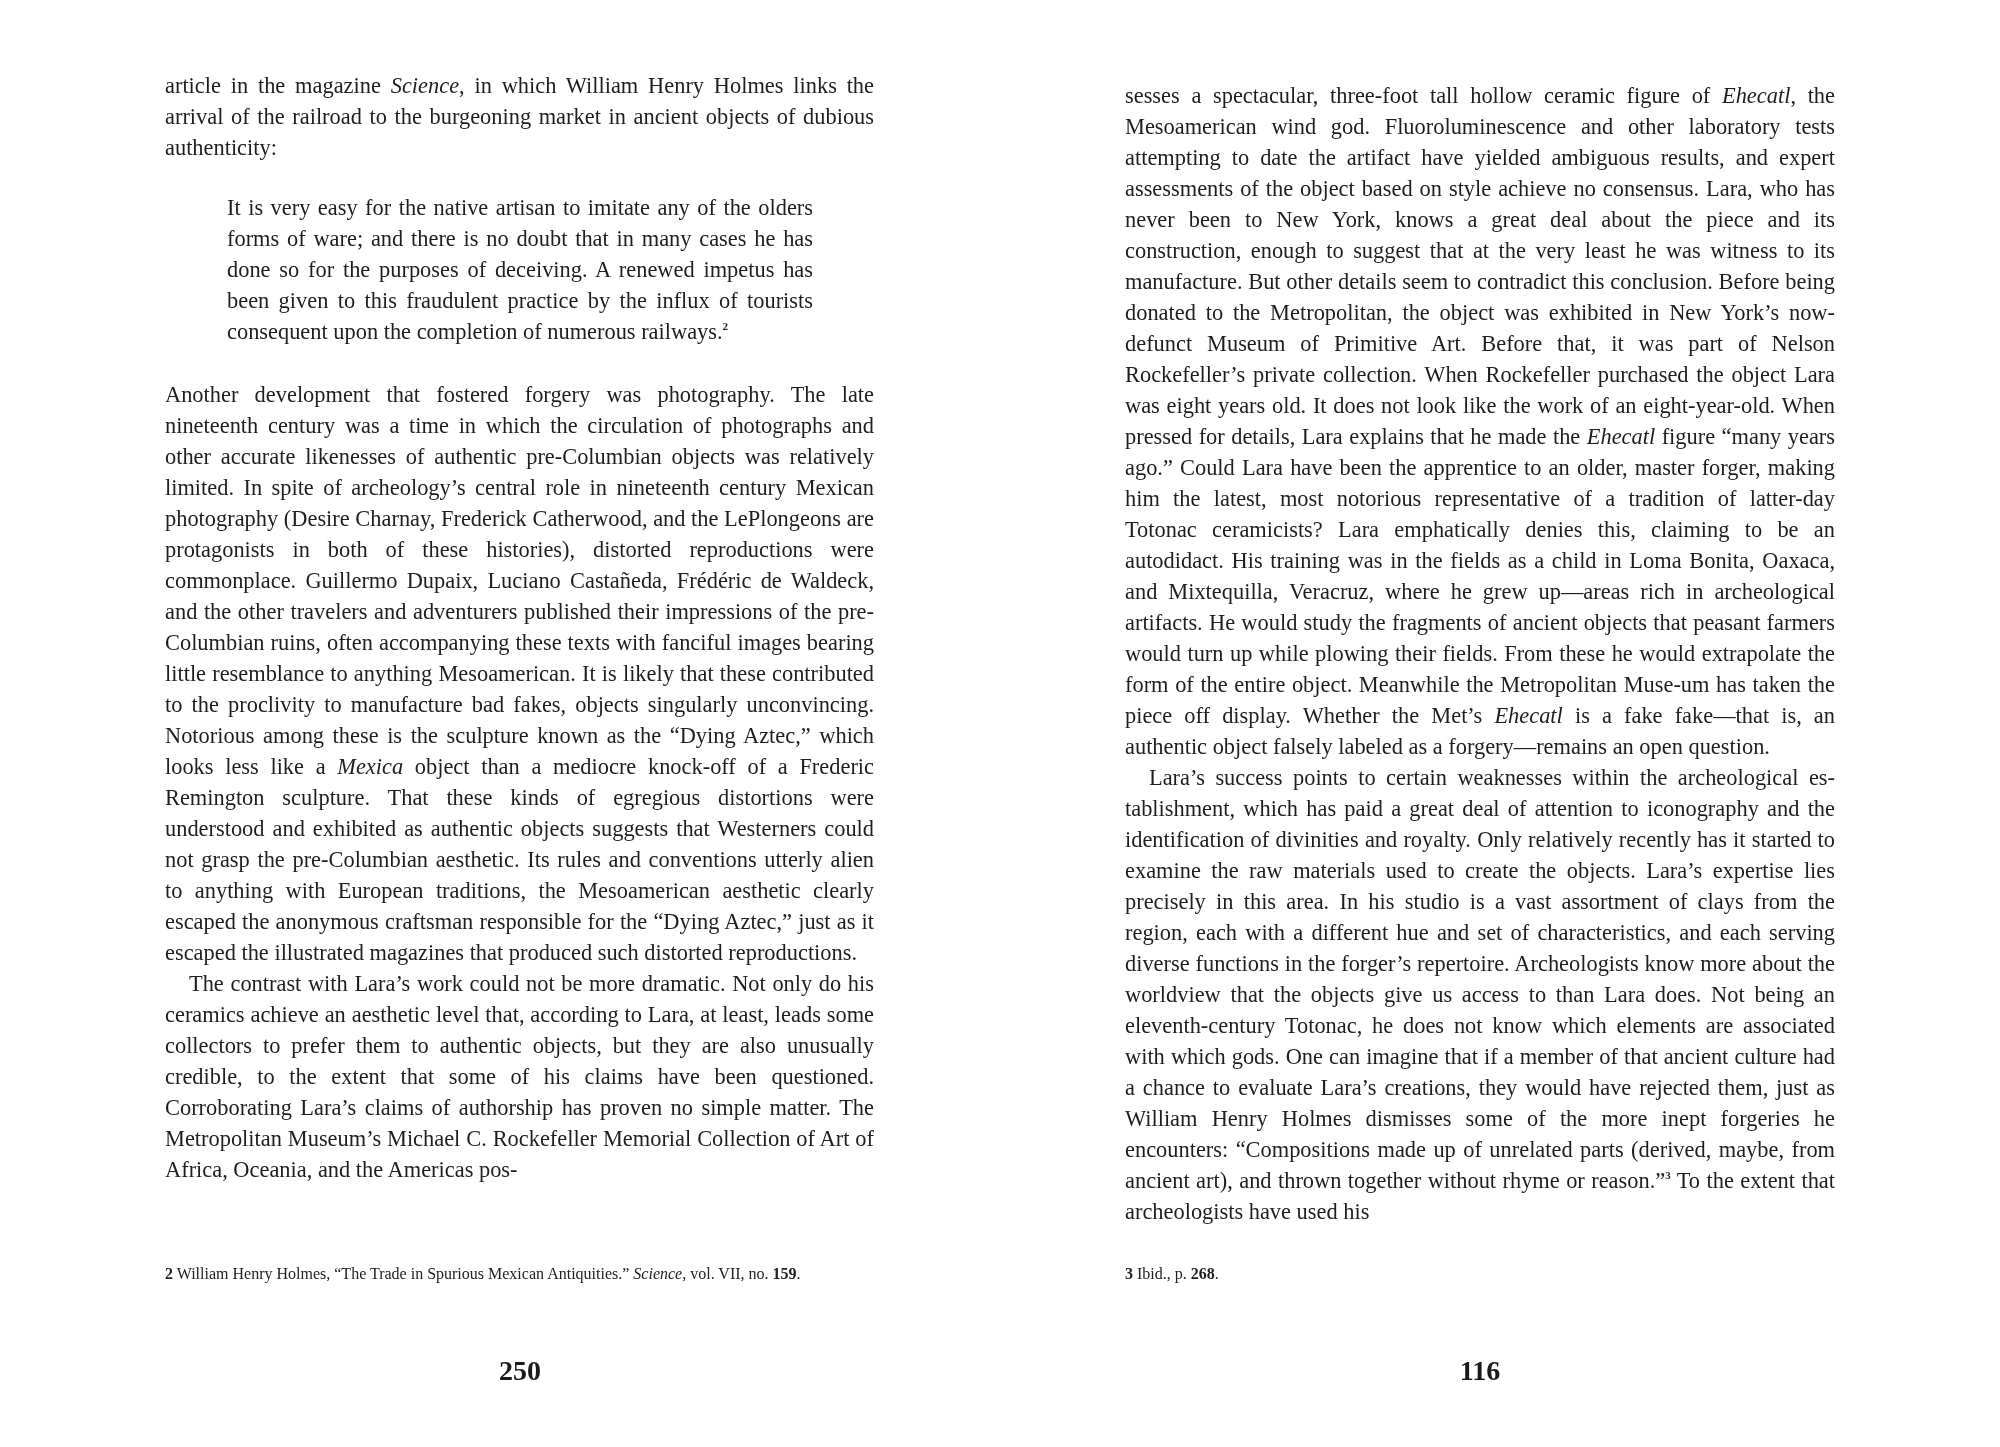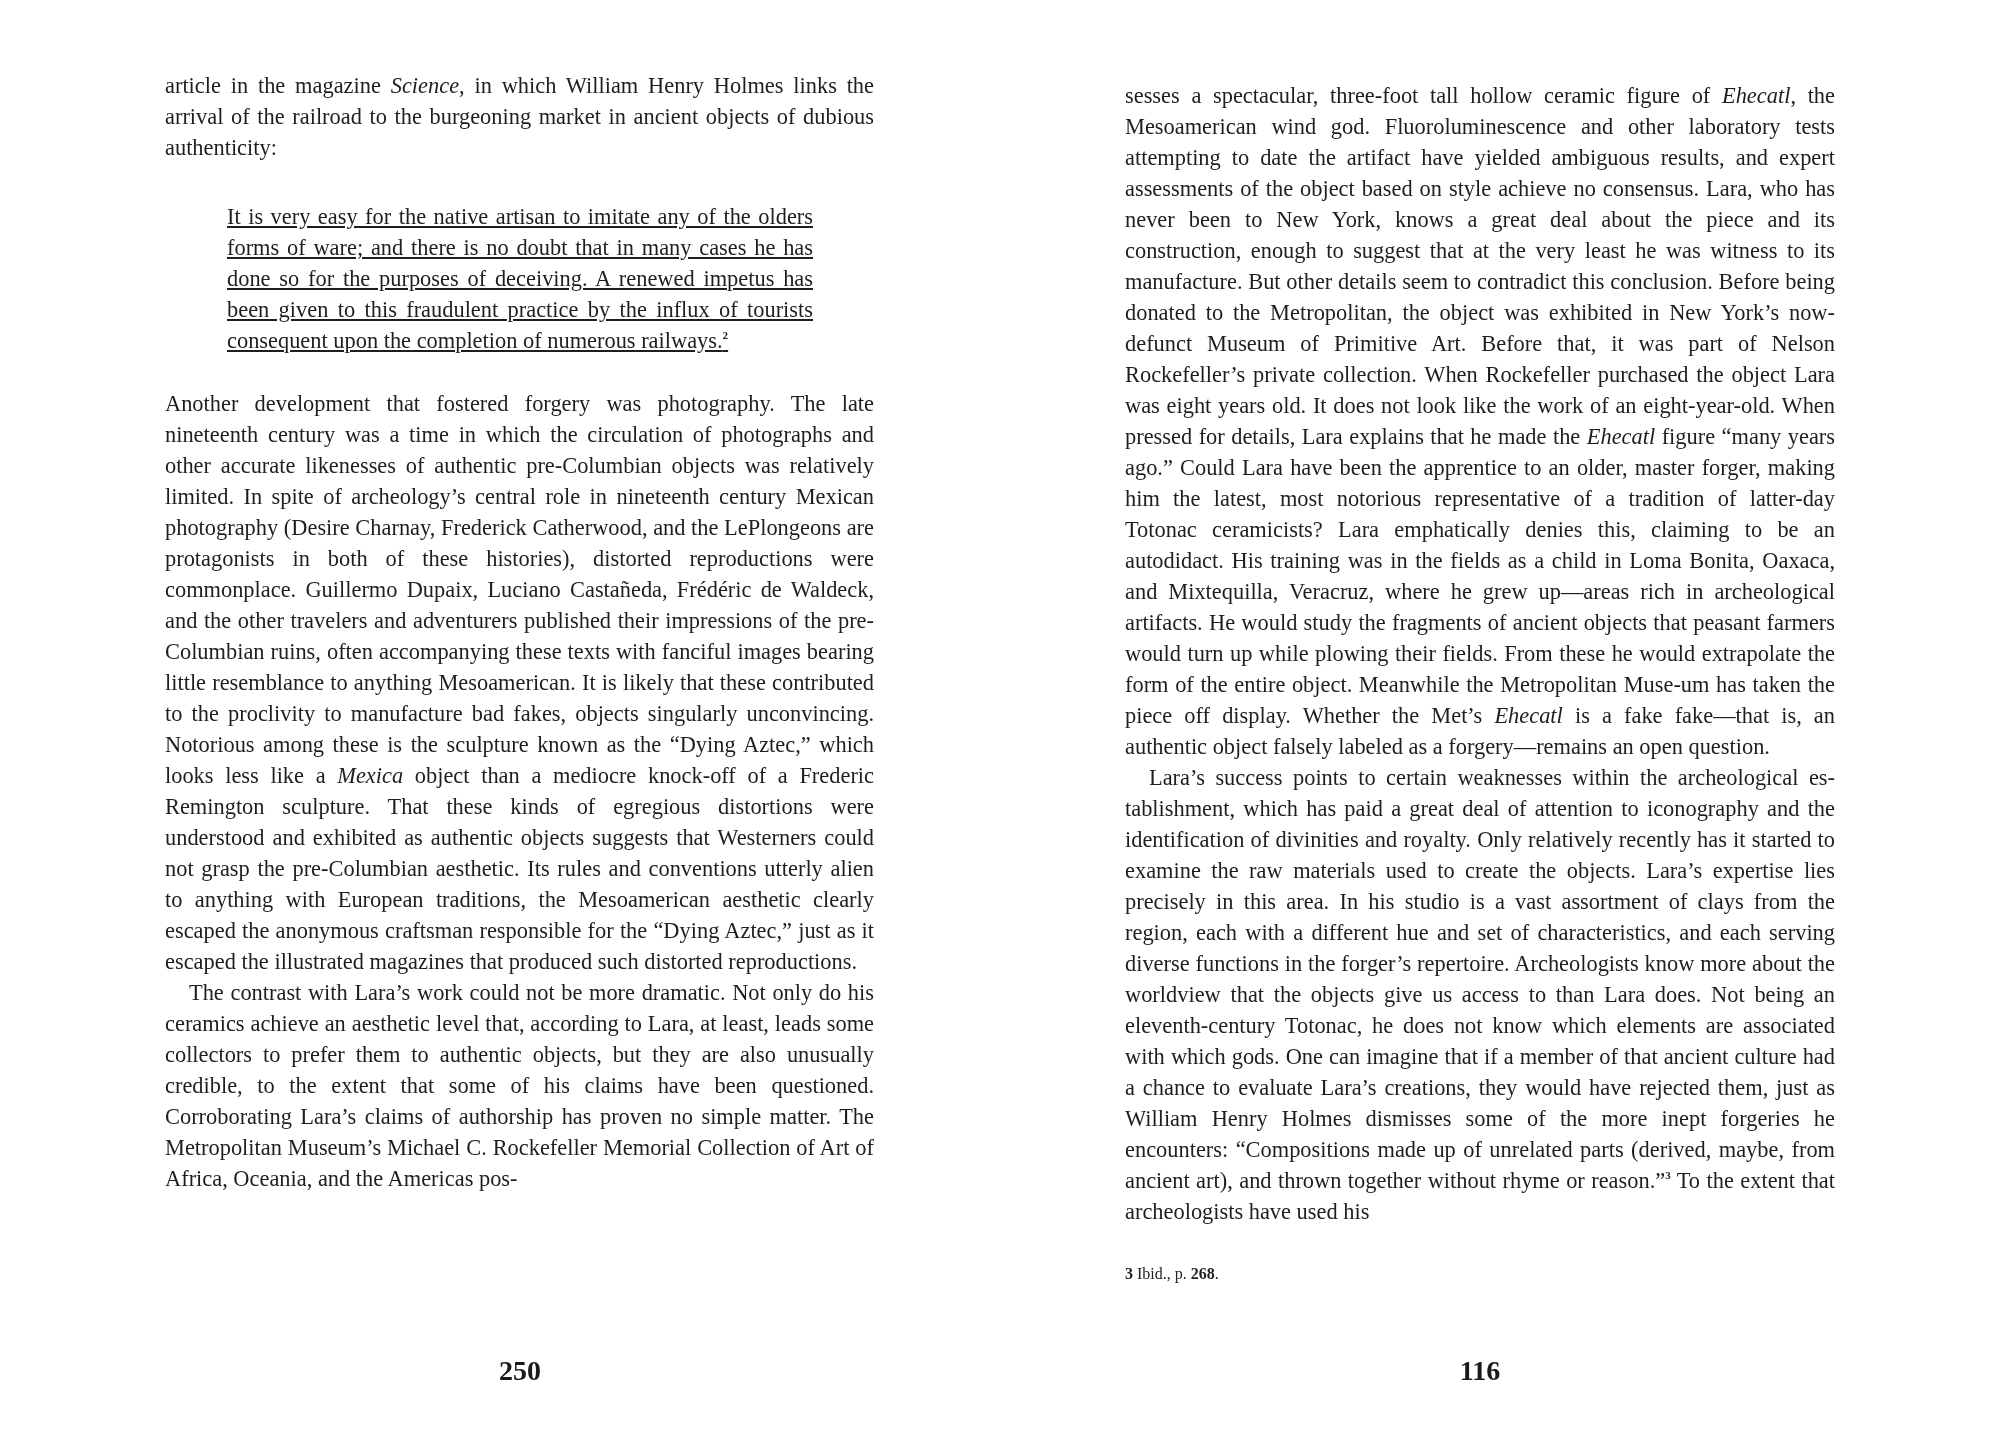--- a/index.html
+++ b/index.html
@@ -14,23 +14,22 @@
     .column {
       position: absolute; top: 70px;
       font-size: 22.4px; line-height: 31px;
       text-align: justify; hyphens: manual;
     }
     #page-left .column { left: 165px; width: 709px; }
     #page-right .column { left: 125px; width: 710px; margin-top: 10px; }
     p { margin: 0; }
     p.indent { text-indent: 24px; }
     .blockquote {
-      margin: 38px 61px 32px 62px;
+      margin: 29px 61px 32px 62px;
       text-align: justify;
-      text-decoration: underline;
     }
     em { font-style: italic; }
     sup { font-size: 11px; line-height: 0; vertical-align: 9px; font-weight: bold; }
     .footnote {
       position: absolute; top: 1263px;
       font-size: 16px; line-height: 22px; color: #222;
     }
     #page-left .footnote { left: 165px; }
     #page-right .footnote { left: 125px; }
     .fn-num, .fn-bold { font-weight: bold; }
@@ -44,20 +43,21 @@
 </head>
 <body>
 
 <div class="page" id="page-left">
   <div class="column">
     <p><span>article in the magazine </span><em>Science</em><span>, in which William Henry Holmes links the arrival of the railroad to the burgeoning market in ancient objects of dubious authenticity:</span></p>
     <p class="blockquote"><span>It is very easy for the native artisan to imitate any of the old­ers forms of ware; and there is no doubt that in many cases he has done so for the purposes of deceiving. A renewed im­petus has been given to this fraudulent practice by the influx of tourists consequent upon the completion of numerous rail­ways.</span><sup>2</sup></p>
     <p><span>Another development that fostered forgery was photography. The late nineteenth century was a time in which the circulation of photographs and other accurate likenesses of authentic pre-Columbian objects was relatively limited. In spite of archeology’s central role in nineteenth cen­tury Mexican photography (Desire Charnay, Frederick Catherwood, and the LePlongeons are protagonists in both of these histories), distorted re­productions were commonplace. Guillermo Dupaix, Luciano Castañeda, Frédéric de Waldeck, and the other travelers and adventurers published their impressions of the pre-Columbian ruins, often accompanying these texts with fanciful images bearing little resemblance to anything Meso­american. It is likely that these contributed to the proclivity to manufac­ture bad fakes, objects singularly unconvincing. Notorious among these is the sculpture known as the “Dying Aztec,” which looks less like a </span><em>Mexica</em><span> object than a mediocre knock-off of a Frederic Remington sculpture. That these kinds of egregious distortions were understood and exhibited as au­thentic objects suggests that Westerners could not grasp the pre-Colum­bian aesthetic. Its rules and conventions utterly alien to anything with European traditions, the Mesoamerican aesthetic clearly escaped the anonymous craftsman responsible for the “Dying Aztec,” just as it escaped the illustrated magazines that produced such distorted reproductions.</span></p>
     <p class="indent">The contrast with Lara’s work could not be more dramatic. Not only do his ceramics achieve an aesthetic level that, according to Lara, at least, leads some collectors to prefer them to authentic objects, but they are also unusually credible, to the extent that some of his claims have been questioned. Corroborating Lara’s claims of authorship has proven no simple matter. The Metropolitan Museum’s Michael C. Rockefeller Memorial Collection of Art of Africa, Oceania, and the Americas pos-</p>
   </div>
+  <div class="footnote"><span class="fn-num">2</span><span> William Henry Holmes, “The Trade in Spurious Mexican Antiquities.” </span><em>Science</em><span>, vol. VII, no. </span><span class="fn-bold">159</span><span>.</span></div>
   <div class="folio">250</div>
 </div>
 
 <div class="page" id="page-right">
   <div class="column">
     <p><span>sesses a spectacular, three-foot tall hollow ceramic figure of </span><em>Ehecatl</em><span>, the Mesoamerican wind god. Fluoroluminescence and other laboratory tests attempting to date the artifact have yielded ambiguous results, and ex­pert assessments of the object based on style achieve no consensus. Lara, who has never been to New York, knows a great deal about the piece and its construction, enough to suggest that at the very least he was witness to its manufacture. But other details seem to contradict this conclusion. Before being donated to the Metropolitan, the object was exhibited in New York’s now-defunct Museum of Primitive Art. Before that, it was part of Nelson Rockefeller’s private collection. When Rockefeller purchased the object Lara was eight years old. It does not look like the work of an eight-year-old. When pressed for details, Lara explains that he made the </span><em>Ehecatl</em><span> figure “many years ago.” Could Lara have been the apprentice to an older, master forger, making him the latest, most notorious representa­tive of a tradition of latter-day Totonac ceramicists? Lara emphatically denies this, claiming to be an autodidact. His training was in the fields as a child in Loma Bonita, Oaxaca, and Mixtequilla, Veracruz, where he grew up—areas rich in archeological artifacts. He would study the frag­ments of ancient objects that peasant farmers would turn up while plow­ing their fields. From these he would extrapolate the form of the entire object. Meanwhile the Metropolitan Muse-um has taken the piece off dis­play. Whether the Met’s </span><em>Ehecatl</em><span> is a fake fake—that is, an authentic ob­ject falsely labeled as a forgery—remains an open question.</span></p>
     <p class="indent"><span>Lara’s success points to certain weaknesses within the archeological es­tablishment, which has paid a great deal of attention to iconography and the identification of divinities and royalty. Only relatively recently has it started to examine the raw materials used to create the objects. Lara’s expertise lies precisely in this area. In his studio is a vast assortment of clays from the region, each with a different hue and set of characteristics, and each serving diverse functions in the forger’s repertoire. Archeolo­gists know more about the worldview that the objects give us access to than Lara does. Not being an eleventh-century Totonac, he does not know which elements are associated with which gods. One can imagine that if a member of that ancient culture had a chance to evaluate Lara’s creations, they would have rejected them, just as William Henry Holmes dismisses some of the more inept forgeries he encounters: “Compositions made up of unrelated parts (derived, maybe, from ancient art), and thrown together without rhyme or reason.”</span><sup>3</sup><span> To the extent that archeologists have used his</span></p>
   </div>
   <div class="footnote"><span class="fn-num">3</span><span> Ibid., p. </span><span class="fn-bold">268</span><span>.</span></div>
   <div class="folio">116</div>

